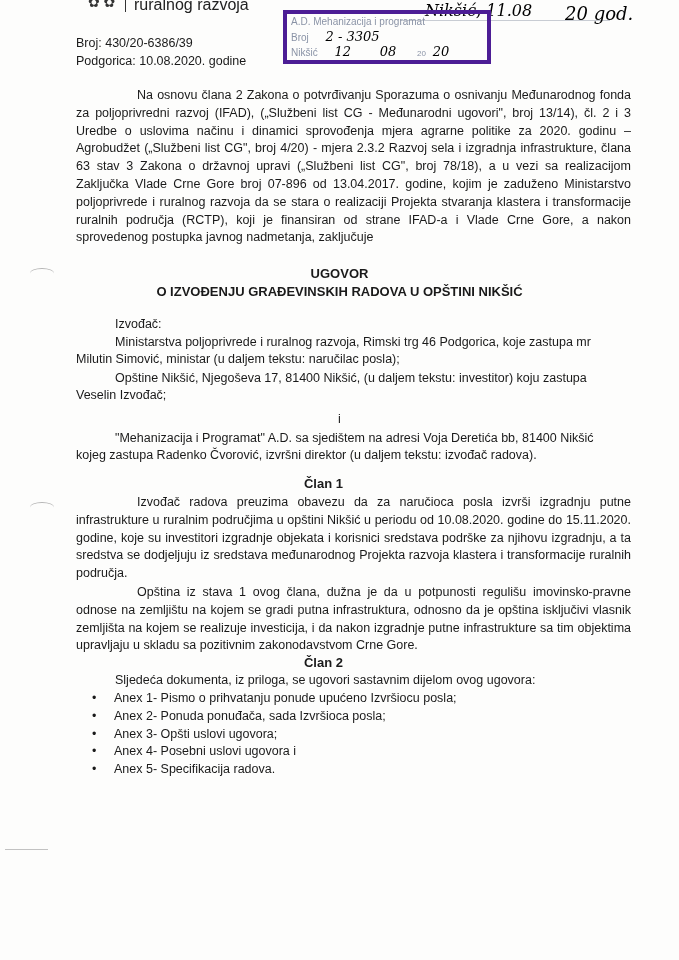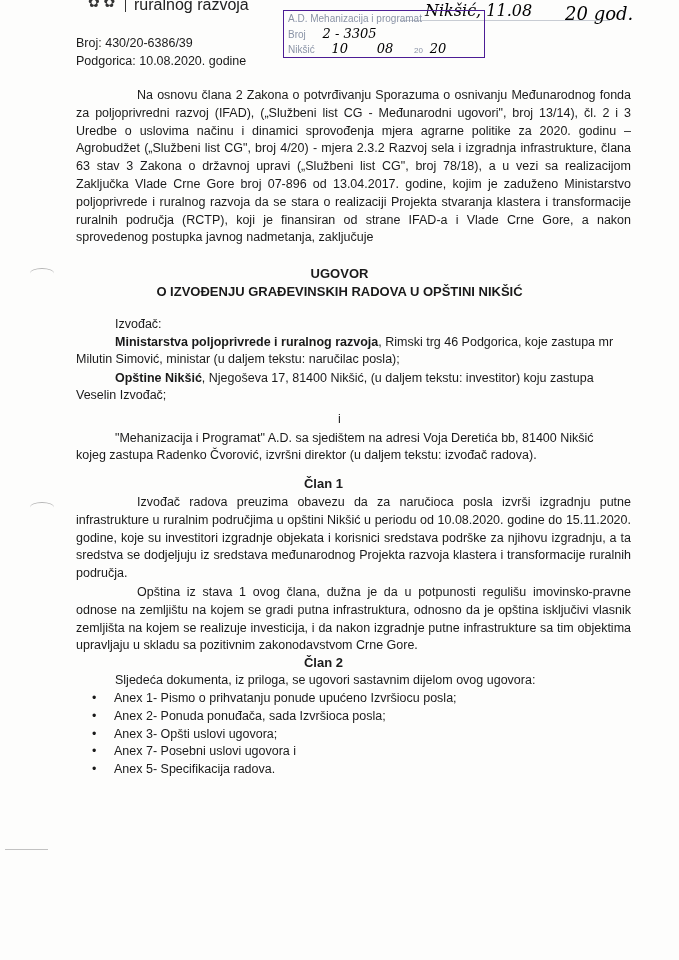--- a/index.html
+++ b/index.html
@@ -6,37 +6,37 @@
   body {
     width:679px; height:960px; background:#fdfdfc; position:relative; overflow:hidden;
     font-family:"Liberation Sans", sans-serif; color:#1a1a1a;
   }
   .abs { position:absolute; }
   .logo-glyph { left:88px; top:-6px; width:30px; height:14px; color:#333; font-size:14px; }
   .logo-bar { left:125px; top:-4px; width:1px; height:16px; background:#333; }
   .logo-text { left:134px; top:-4px; font-size:16px; color:#222; }
   .meta { left:76px; font-size:12.5px; color:#1a1a1a; }
   .stamp {
-    left:283px; top:10px; width:200px; height:46px; border:1px solid #4c1d95;
+    left:283px; top:10px; width:200px; height:46px; border:4px solid #4c1d95;
     font-size:10px; color:#8a93a6;
   }
   .stamp .row { position:absolute; left:4px; }
   .hand { font-family:"DejaVu Serif", serif; font-style:italic; color:#000000; }
   .top-hand { left:425px; top:1px; font-size:16px; }
   .top-hand2 { left:565px; top:3px; font-size:18px; }
   .top-line { left:400px; top:20px; width:210px; height:1px; background:#c8ccd3; }
   .para {
     left:76px; width:555px; font-size:12.5px; line-height:17.8px; text-align:justify;
     text-align-last:left;
   }
   .indent { text-indent:61px; }
   .title { width:679px; text-align:center; left:0; font-size:13px; font-weight:bold; }
   .party { left:115px; width:516px; font-size:12.5px; line-height:17.8px; text-align:justify; }
   .party-cont { left:76px; font-size:12.5px; }
-  .party b { font-weight:bold; }
+  .party b { font-weight:normal; }
   .center-i { left:0; width:679px; text-align:center; font-size:12.5px; }
   .article { left:0; width:647px; text-align:center; font-size:13px; font-weight:bold; }
   .list { left:92px; font-size:12.5px; line-height:17.8px; list-style:none; margin:0; padding:0; }
   .list li { position:relative; padding-left:22px; }
   .list li::before { content:"•"; position:absolute; left:0; top:0; }
   .margin-mark { left:30px; width:24px; height:10px; border-top:1.5px solid #b5b5b5; border-radius:50% 50% 0 0; }
   .dash-mark { left:5px; top:849px; width:43px; height:1px; background:#c2c2c2; }
 </style>
 </head>
 <body>
@@ -50,21 +50,21 @@
 <div class="abs hand top-hand2">20 god.</div>
 
 <div class="abs stamp">
   <div class="row" style="top:2px;">A.D. Mehanizacija i programat</div>
   <div class="row" style="top:15px;">
     <span>Broj</span>
     <span class="hand" style="font-size:13px;margin-left:14px;">2 - 3305</span>
   </div>
   <div class="row" style="top:30px;">
     <span>Nikšić</span>
-    <span class="hand" style="font-size:13px;margin-left:14px;">10</span>
+    <span class="hand" style="font-size:13px;margin-left:14px;">12</span>
     <span class="hand" style="font-size:13px;margin-left:26px;">08</span>
     <span style="margin-left:18px;font-size:8px;">20</span>
     <span class="hand" style="font-size:13px;margin-left:4px;">20</span>
   </div>
 </div>
 
 <div class="abs meta" style="top:36px;">Broj: 430/20-6386/39</div>
 <div class="abs meta" style="top:54px;">Podgorica: 10.08.2020. godine</div>
 
 <div class="abs para indent" style="top:87px;">Na osnovu člana 2 Zakona o potvrđivanju Sporazuma o osnivanju Međunarodnog fonda za poljoprivredni razvoj (IFAD), („Službeni list CG - Međunarodni ugovori", broj 13/14), čl. 2 i 3 Uredbe o uslovima načinu i dinamici sprovođenja mjera agrarne politike za 2020. godinu – Agrobudžet („Službeni list CG", broj 4/20) - mjera 2.3.2 Razvoj sela i izgradnja infrastrukture, člana 63 stav 3 Zakona o državnoj upravi („Službeni list CG", broj 78/18), a u vezi sa realizacijom Zaključka Vlade Crne Gore broj 07-896 od 13.04.2017. godine, kojim je zaduženo Ministarstvo poljoprivrede i ruralnog razvoja da se stara o realizaciji Projekta stvaranja klastera i transformacije ruralnih područja (RCTP), koji je finansiran od strane IFAD-a i Vlade Crne Gore, a nakon sprovedenog postupka javnog nadmetanja, zaključuje</div>
@@ -91,17 +91,17 @@
 <div class="abs margin-mark" style="top:502px;"></div>
 <div class="abs para indent" style="top:494px;">Izvođač radova preuzima obavezu da za naručioca posla izvrši izgradnju putne infrastrukture u ruralnim područjima u opštini Nikšić u periodu od 10.08.2020. godine do 15.11.2020. godine, koje su investitori izgradnje objekata i korisnici sredstava podrške za njihovu izgradnju, a ta sredstva se dodjeljuju iz sredstava međunarodnog Projekta razvoja klastera i transformacije ruralnih područja.</div>
 <div class="abs para indent" style="top:584px;">Opština iz stava 1 ovog člana, dužna je da u potpunosti regulišu imovinsko-pravne odnose na zemljištu na kojem se gradi putna infrastruktura, odnosno da je opština isključivi vlasnik zemljišta na kojem se realizuje investicija, i da nakon izgradnje putne infrastrukture sa tim objektima upravljaju u skladu sa pozitivnim zakonodavstvom Crne Gore.</div>
 
 <div class="abs article" style="top:655px;">Član 2</div>
 <div class="abs party" style="top:672px;">Sljedeća dokumenta, iz priloga, se ugovori sastavnim dijelom ovog ugovora:</div>
 <ul class="abs list" style="top:690px;">
   <li>Anex 1- Pismo o prihvatanju ponude upućeno Izvršiocu posla;</li>
   <li>Anex 2- Ponuda ponuđača, sada Izvršioca posla;</li>
   <li>Anex 3- Opšti uslovi ugovora;</li>
-  <li>Anex 7- Posebni uslovi ugovora i</li>
+  <li>Anex 4- Posebni uslovi ugovora i</li>
   <li>Anex 5- Specifikacija radova.</li>
 </ul>
 
 <div class="abs dash-mark"></div>
 
 </body></html>

